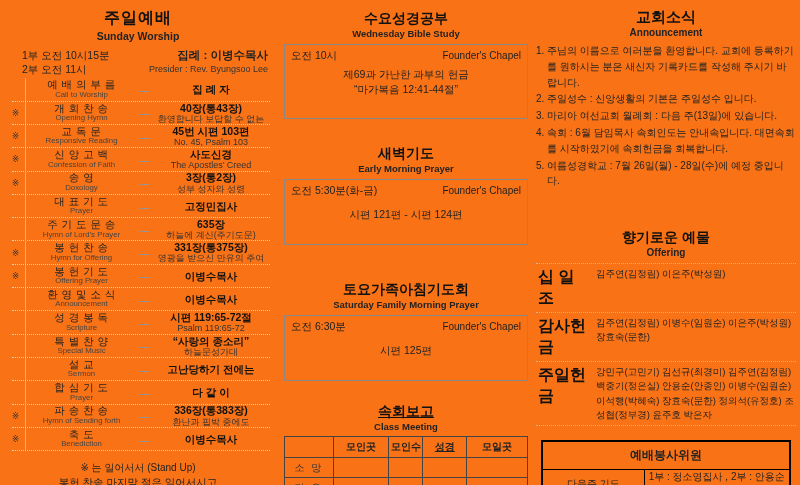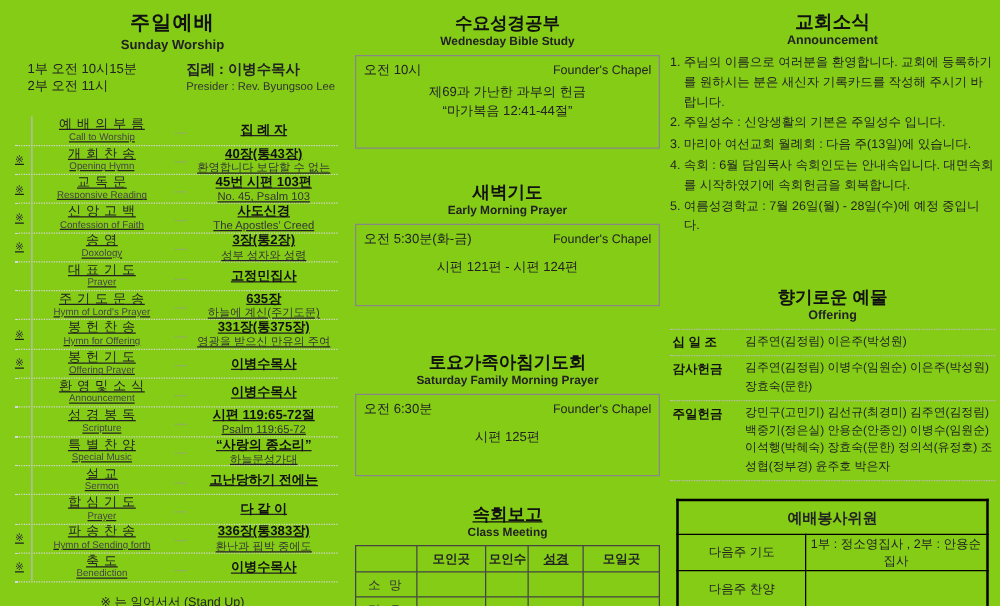--- a/index.html
+++ b/index.html
@@ -2,37 +2,37 @@
 <html><head>
 <meta charset="utf-8">
 <style>
   * { margin:0; padding:0; box-sizing:border-box; }
   html,body { background:#ffffff; }
   body {
     width:800px; height:485px; position:relative;
     font-family:"Liberation Sans","DejaVu Sans",sans-serif;
     color:#222; overflow:hidden;
   }
-  .page { position:relative; width:800px; height:485px; background:#84cc16; }
+  .page { position:relative; width:800px; height:485px; background:#f97316; }
   .col { position:absolute; top:0; }
   .col-left   { left:6px;   width:264px; }
   .col-mid    { left:284px; width:244px; }
   .col-right  { left:536px; width:260px; }
 
   .h-ko { font-weight:bold; text-align:center; color:#111; }
   .h-en { font-weight:bold; text-align:center; color:#222; }
 
   
   .l-title { font-size:16px; margin-top:8px; letter-spacing:1px; }
   .l-sub   { font-size:10.5px; margin-top:1px; }
   .l-head  { display:flex; justify-content:space-between; margin:6px 2px 2px 16px; }
   .l-head .times div { font-size:10.5px; line-height:1.35; }
-  .l-presider-ko { font-size:11.5px; font-weight:bold; }
+  .l-presider-ko { font-size:11.5px; font-weight:bold; text-align:right; }
   .l-presider-en { font-size:9px; text-align:right; color:#333; margin-top:1px; }
-  .w-table { margin-left:6px; margin-top:17px;text-decoration:underline; }
+  .w-table { margin-left:6px; margin-top:2px; }
   .w-row {
     display:flex; align-items:center; height:23.3px;
     border-bottom:1px dotted #d6d6d6;
   }
   .w-std { width:13px; font-size:8.5px; color:#333; text-align:left; }
   .w-label {
     width:112px; text-align:center; border-left:1px solid #bbb; padding:1px 0;
   }
   .w-label .ko { font-size:10.5px; color:#222; letter-spacing:0.5px; line-height:1.1; }
   .w-label .en { font-size:7.8px; color:#444; line-height:1.15; }
@@ -69,21 +69,21 @@
   .ann-list { margin-top:5px; }
   .ann-item {
     display:flex; font-size:10px; line-height:1.58; color:#222; margin-top:1px;
   }
   .ann-num { width:11px; flex:none; }
   .ann-text { flex:1; }
   .off-title { font-size:14px; margin-top:14px; }
   .off-sub { font-size:10px; }
   .off-table { margin-top:5px; border-top:1px dotted #bbb; }
   .off-row { display:flex; border-bottom:1px dotted #bbb; padding:3px 0; }
-  .off-label { width:56px; flex:none; font-weight:bold; font-size:10px; color:#111; padding-left:2px; }
+  .off-label { width:56px; flex:none; font-weight:bold; font-size:16px; color:#111; padding-left:2px; }
   .off-names { flex:1; font-size:9.5px; line-height:1.5; color:#222; padding-left:4px; }
   .cmt-table { width:96%; margin:14px auto 0 auto; border-collapse:collapse; border:2px solid #000; }
   .cmt-table th { border:1px solid #000; font-size:12px; font-weight:bold; height:28px; text-align:center; }
   .cmt-table td { border:1px solid #000; font-size:10px; height:29px; text-align:center; color:#222; }
   .cmt-label { width:102px; }
 </style>
 </head>
 <body>
 
 <div class="page">

